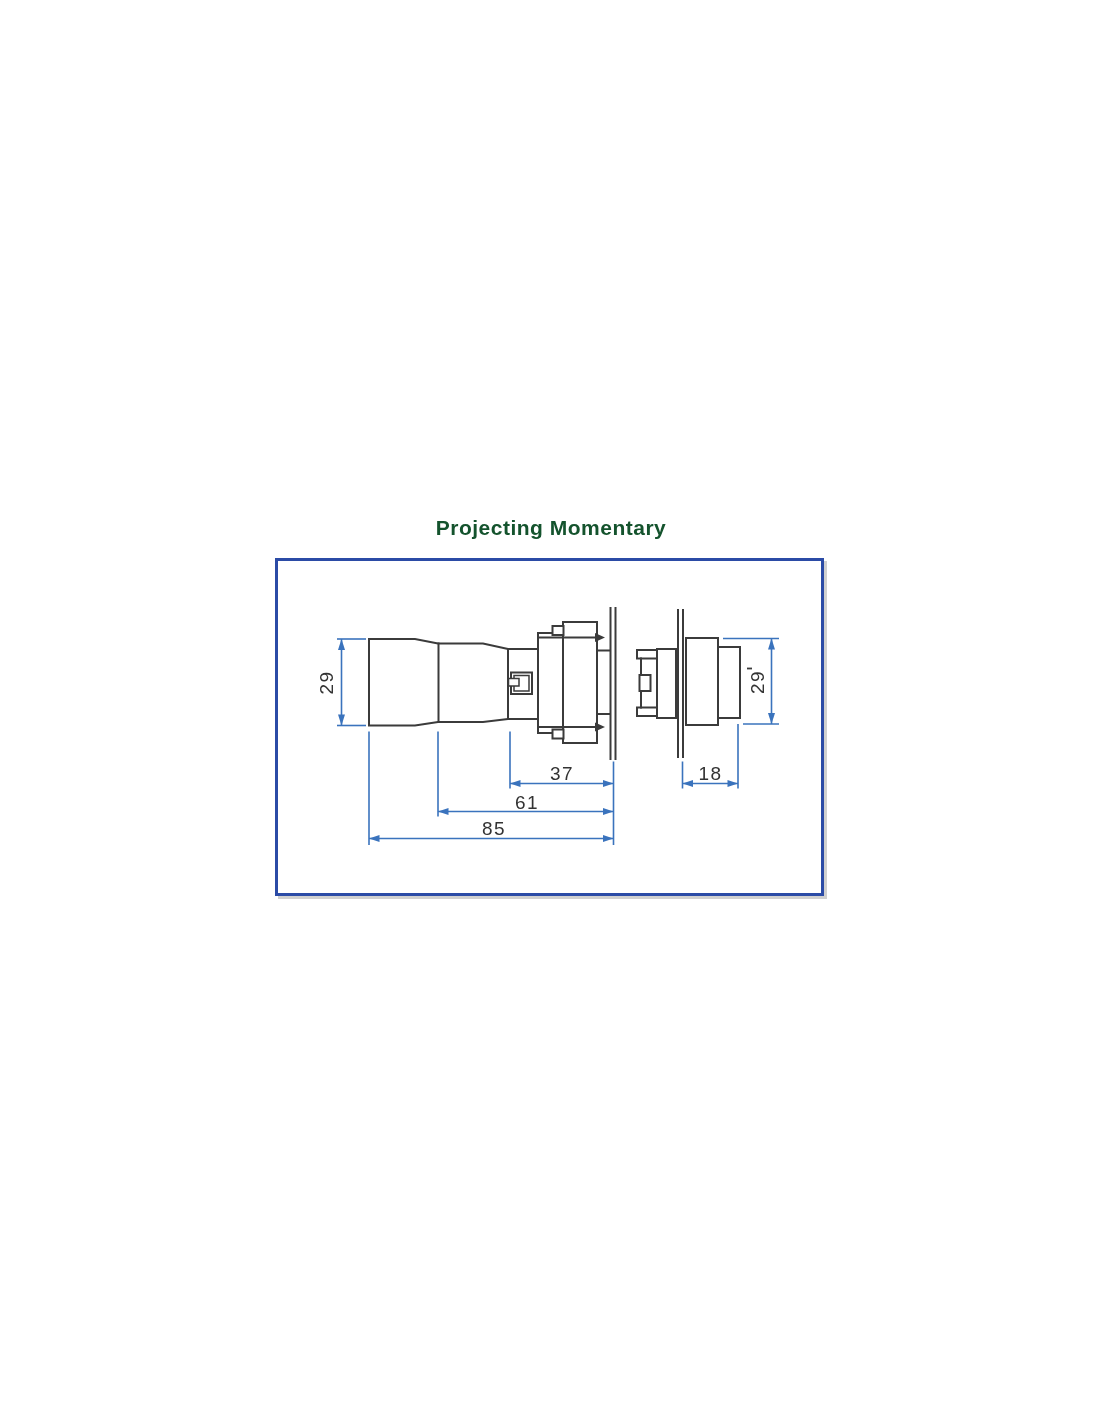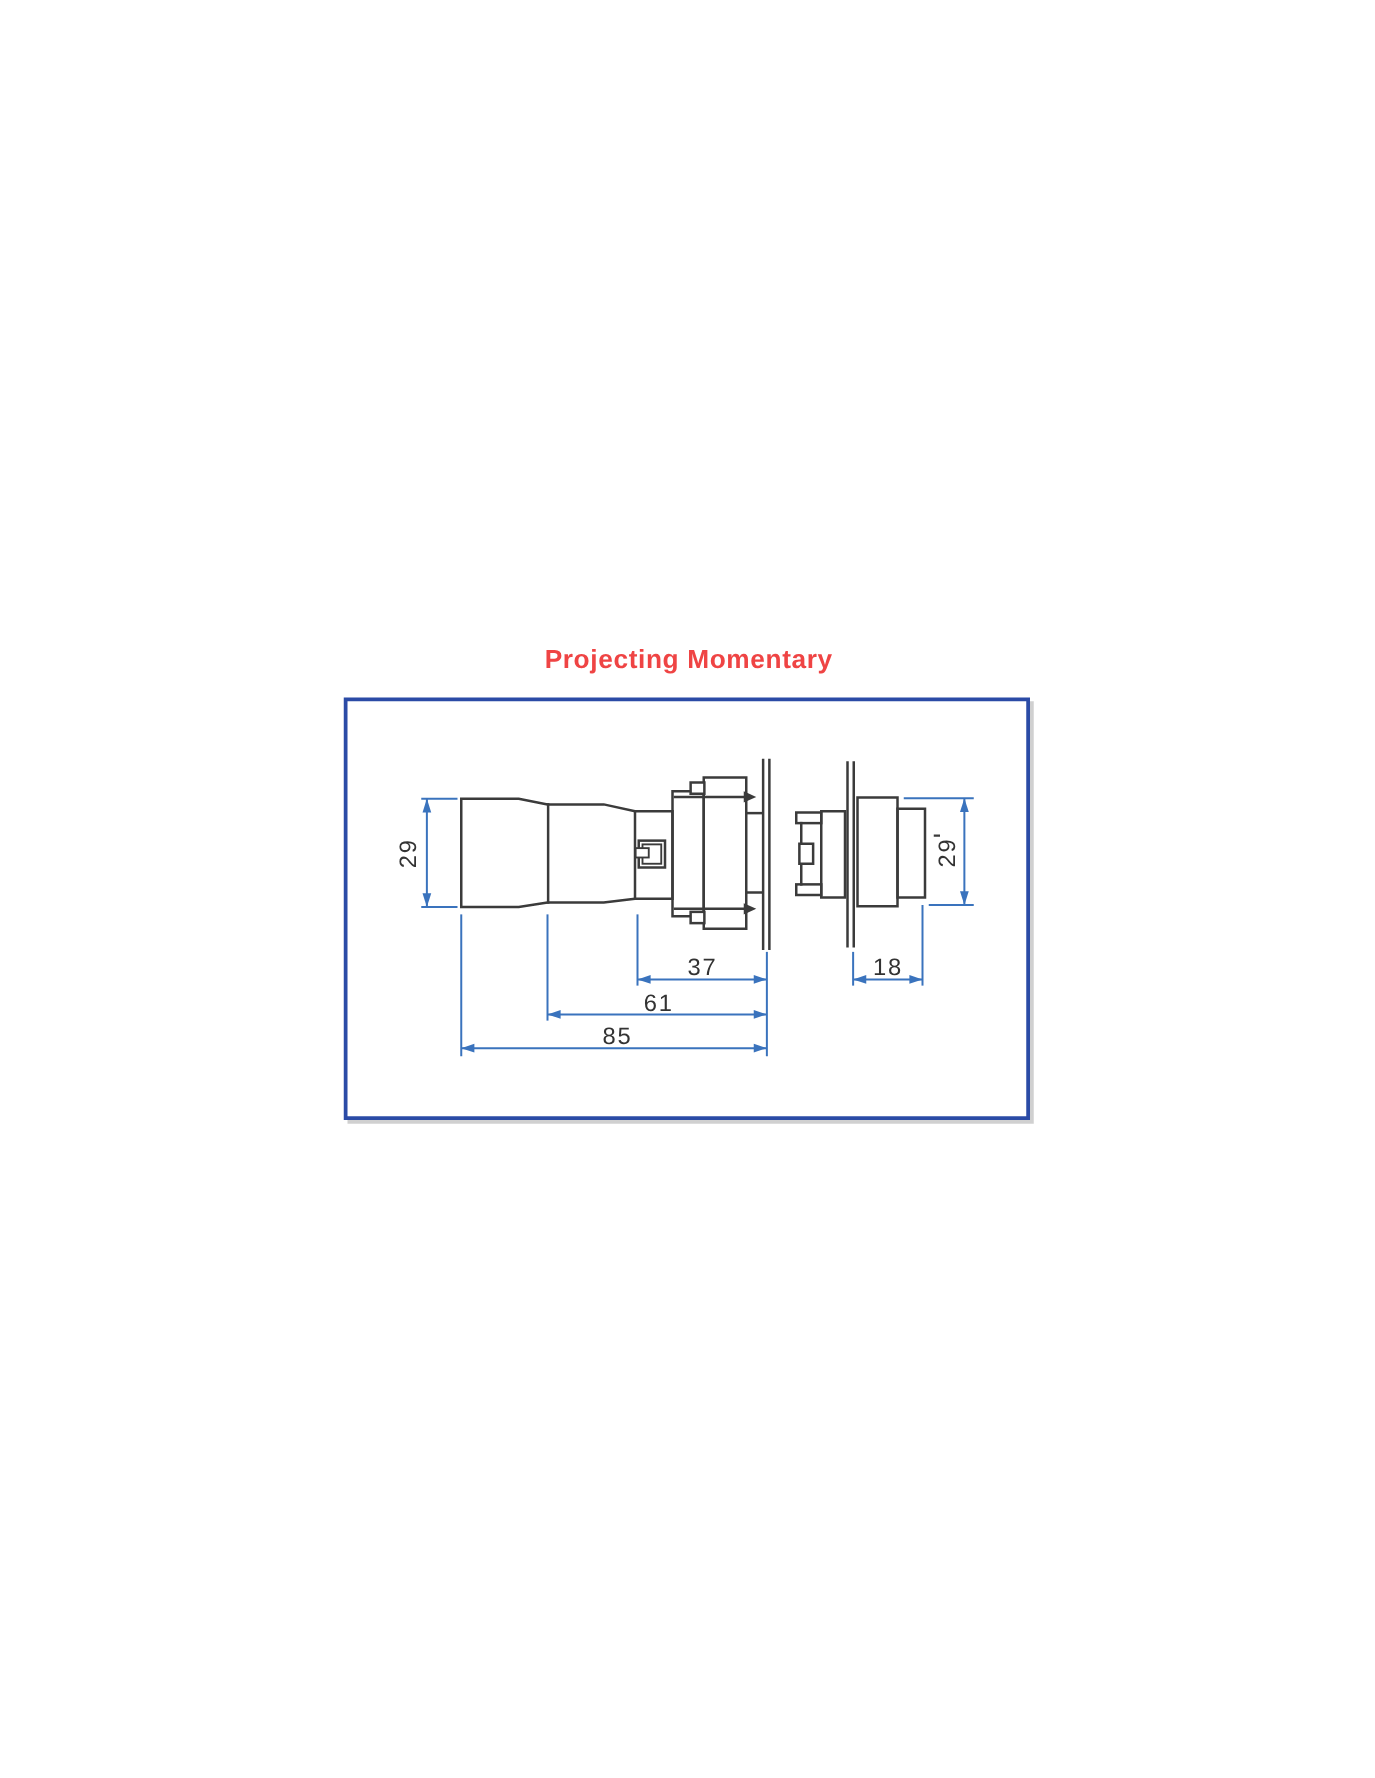--- a/index.html
+++ b/index.html
@@ -14,21 +14,21 @@
     font-family: "Liberation Sans", sans-serif;
   }
   .diagram-title {
     position: absolute;
     left: 275px;
     top: 516px;
     width: 552px;
     text-align: center;
     font-size: 21px;
     font-weight: bold;
-    color: #ef4444;
+    color: #14532d;
     letter-spacing: 0.5px;
   }
   .diagram-frame {
     position: absolute;
     left: 275px;
     top: 558px;
     width: 543px;
     height: 332px;
     border: 3px solid #2b4ba6;
     background: #ffffff;

